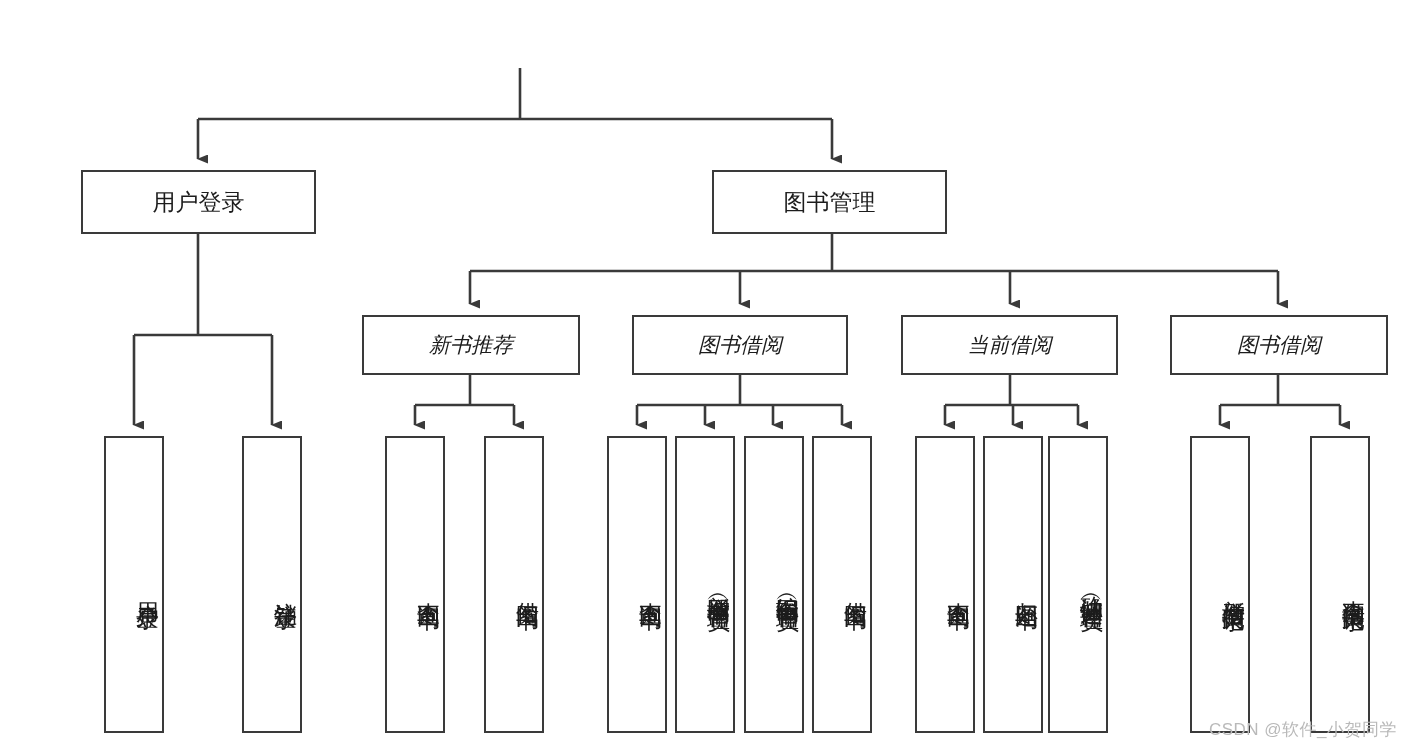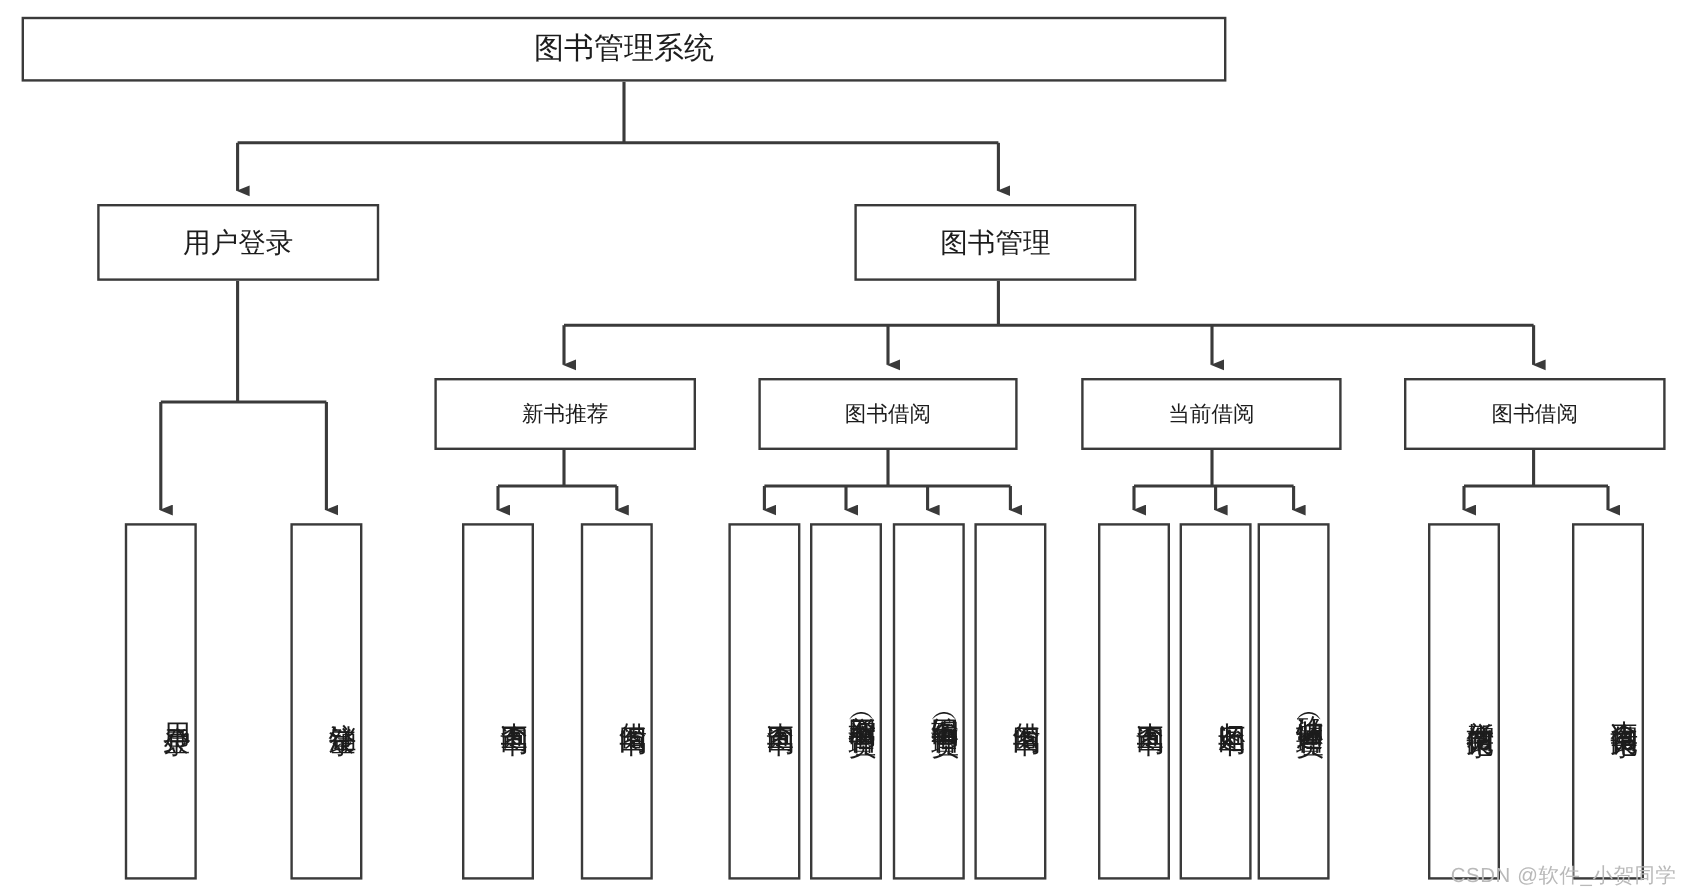--- a/index.html
+++ b/index.html
@@ -37,21 +37,22 @@
     text-align: center;
     line-height: 1.25;
   }
   .node.root {
     font-size: 25px;
   }
   .node.level2 {
     font-size: 23px;
   }
   .node.level3 {
-    font-size: 18px;
+    font-size: 21px;
+    font-style: italic;
   }
   .node.leaf {
     writing-mode: vertical-rl;
     text-orientation: upright;
     font-size: 23px;
     letter-spacing: 2px;
     align-items: flex-start;
     justify-content: center;
     padding-top: 6px;
   }
@@ -126,23 +127,20 @@
       <path d="M1013,405 L1013,425" marker-end="url(#arw)"></path>
       <path d="M1078,405 L1078,425" marker-end="url(#arw)"></path>
 
       <path d="M1278,375 L1278,405"></path>
       <path d="M1220,405 L1340,405"></path>
       <path d="M1220,405 L1220,425" marker-end="url(#arw)"></path>
       <path d="M1340,405 L1340,425" marker-end="url(#arw)"></path>
     </g>
   </svg>
 
-  <div class="node root" style="left:18px; top:14px; width:1004px; height:54px;">
-    <span>图书管理系统</span>
-  </div>
 
   <div class="node level2" style="left:81px; top:170px; width:235px; height:64px;">
     <span>用户登录</span>
   </div>
   <div class="node level2" style="left:712px; top:170px; width:235px; height:64px;">
     <span>图书管理</span>
   </div>
 
   <div class="node level3" style="left:362px; top:315px; width:218px; height:60px;">
     <span>新书推荐</span>

